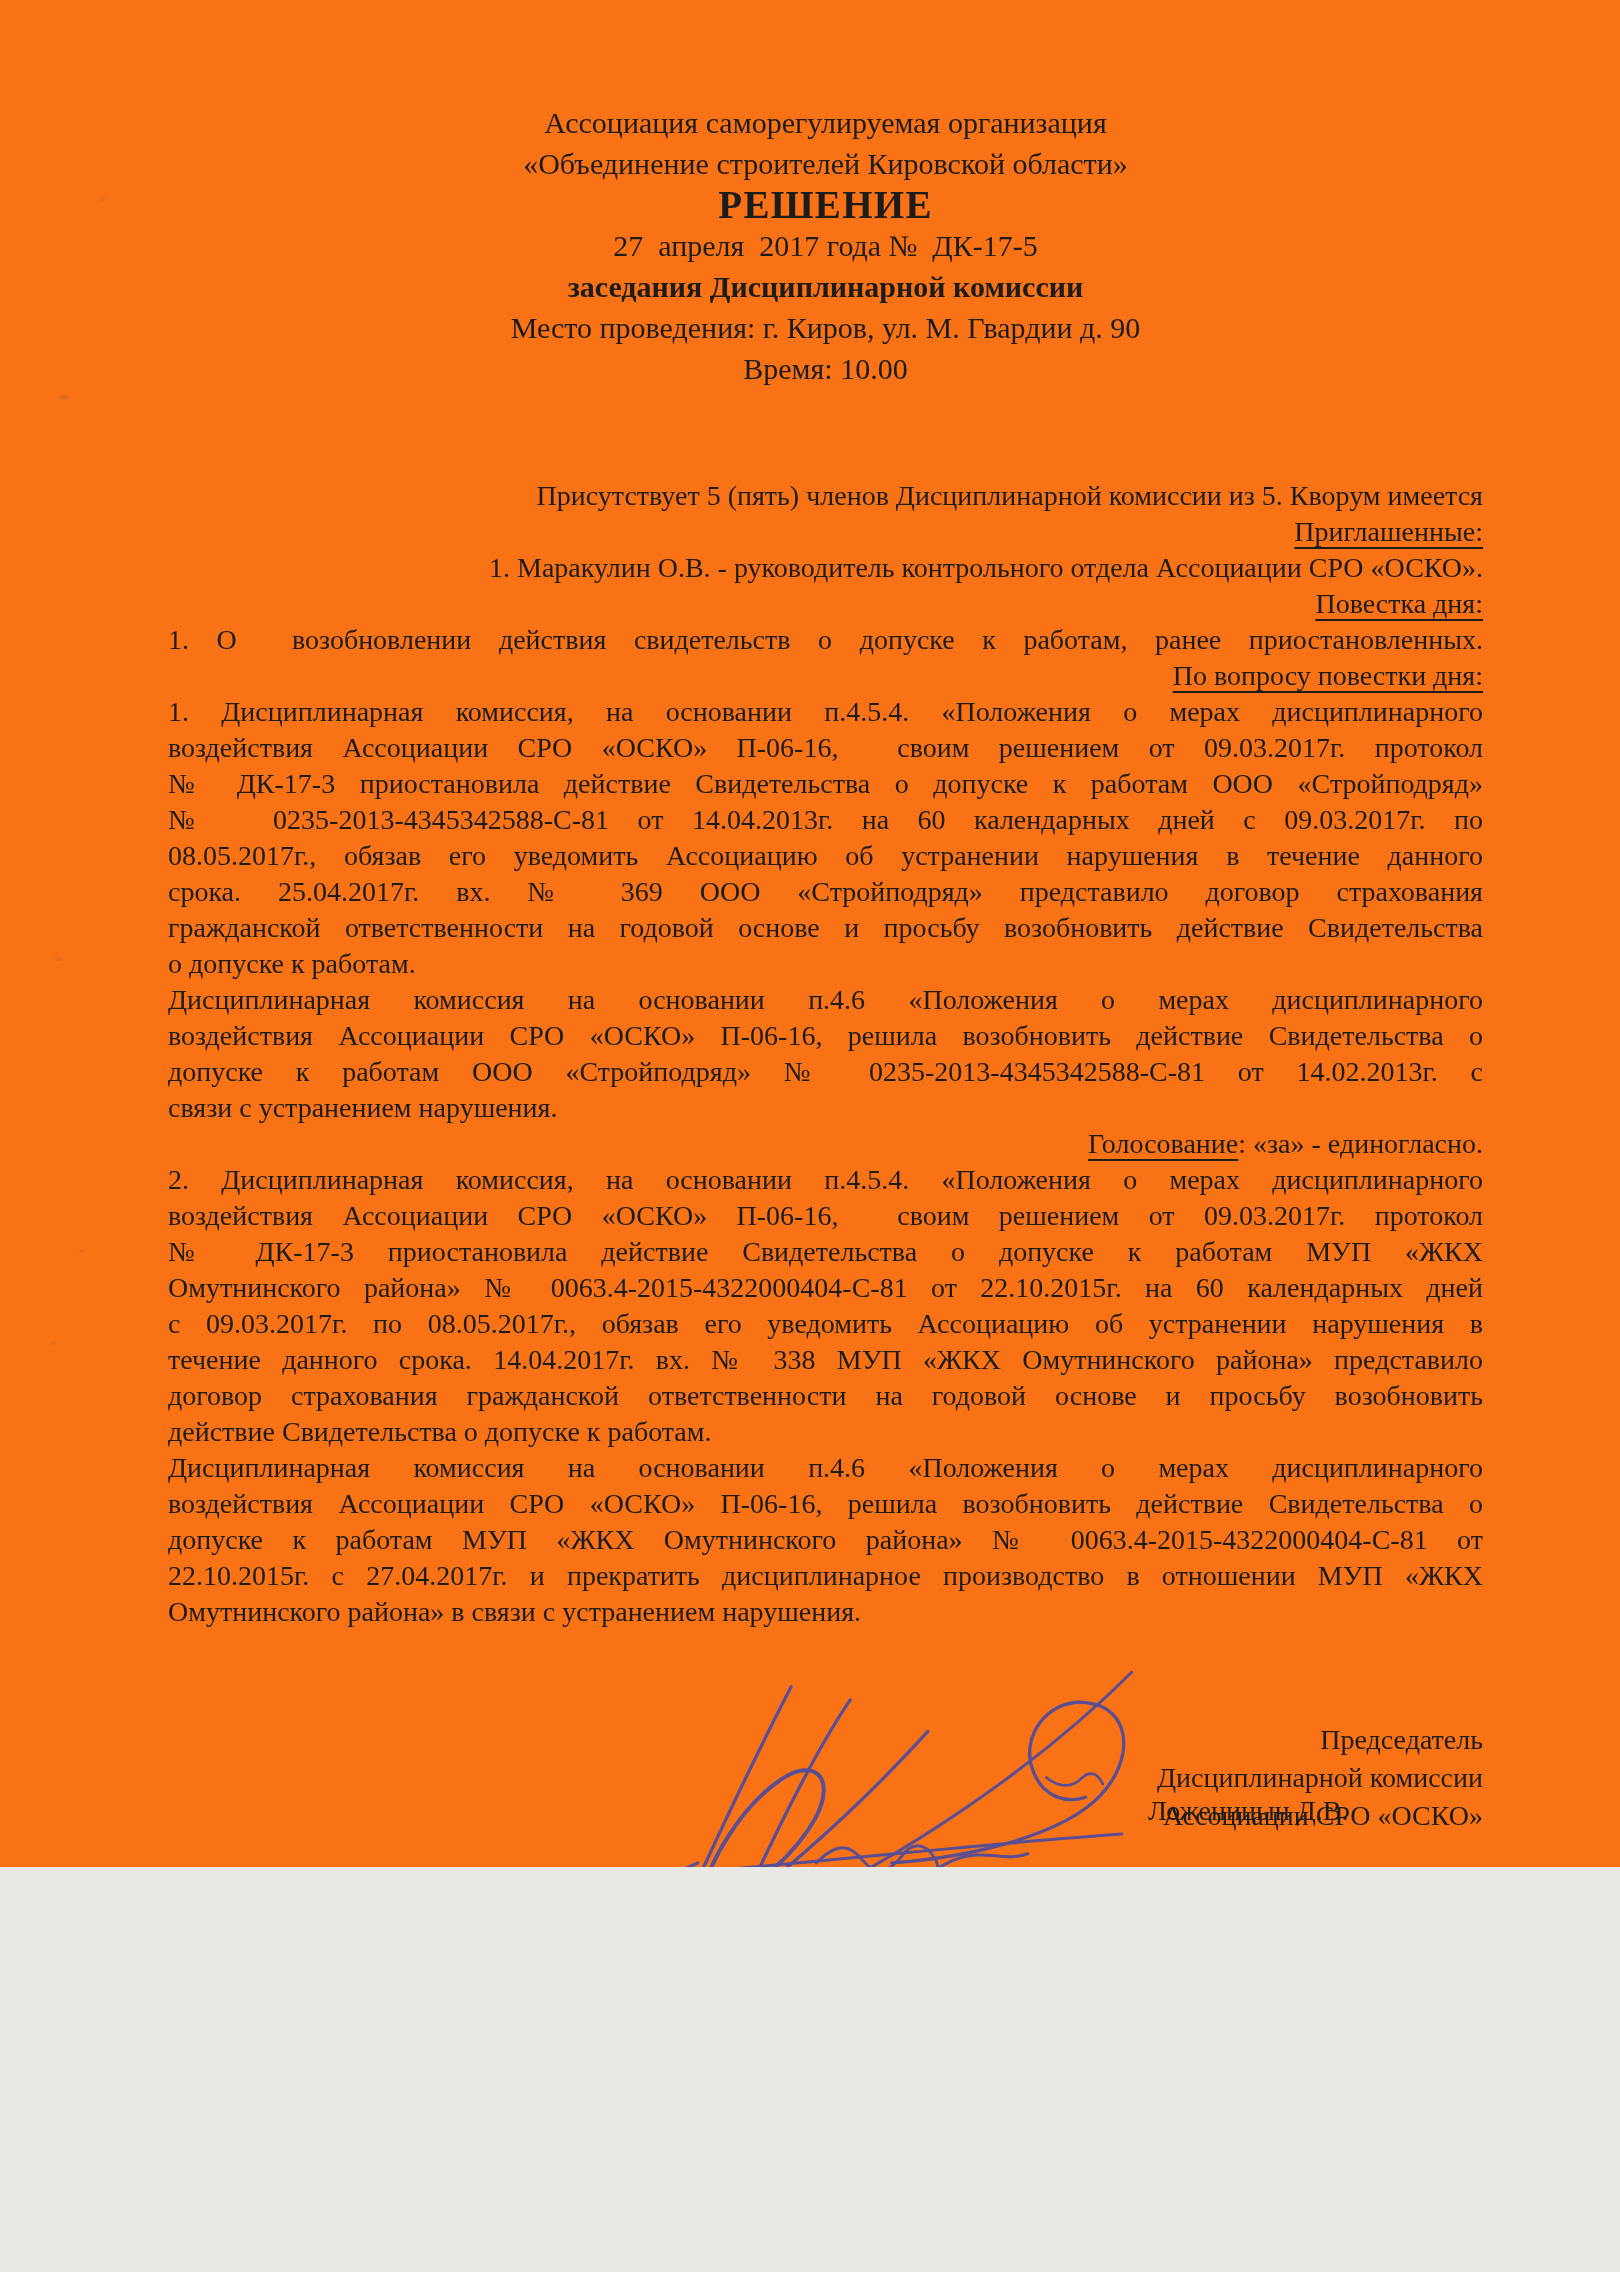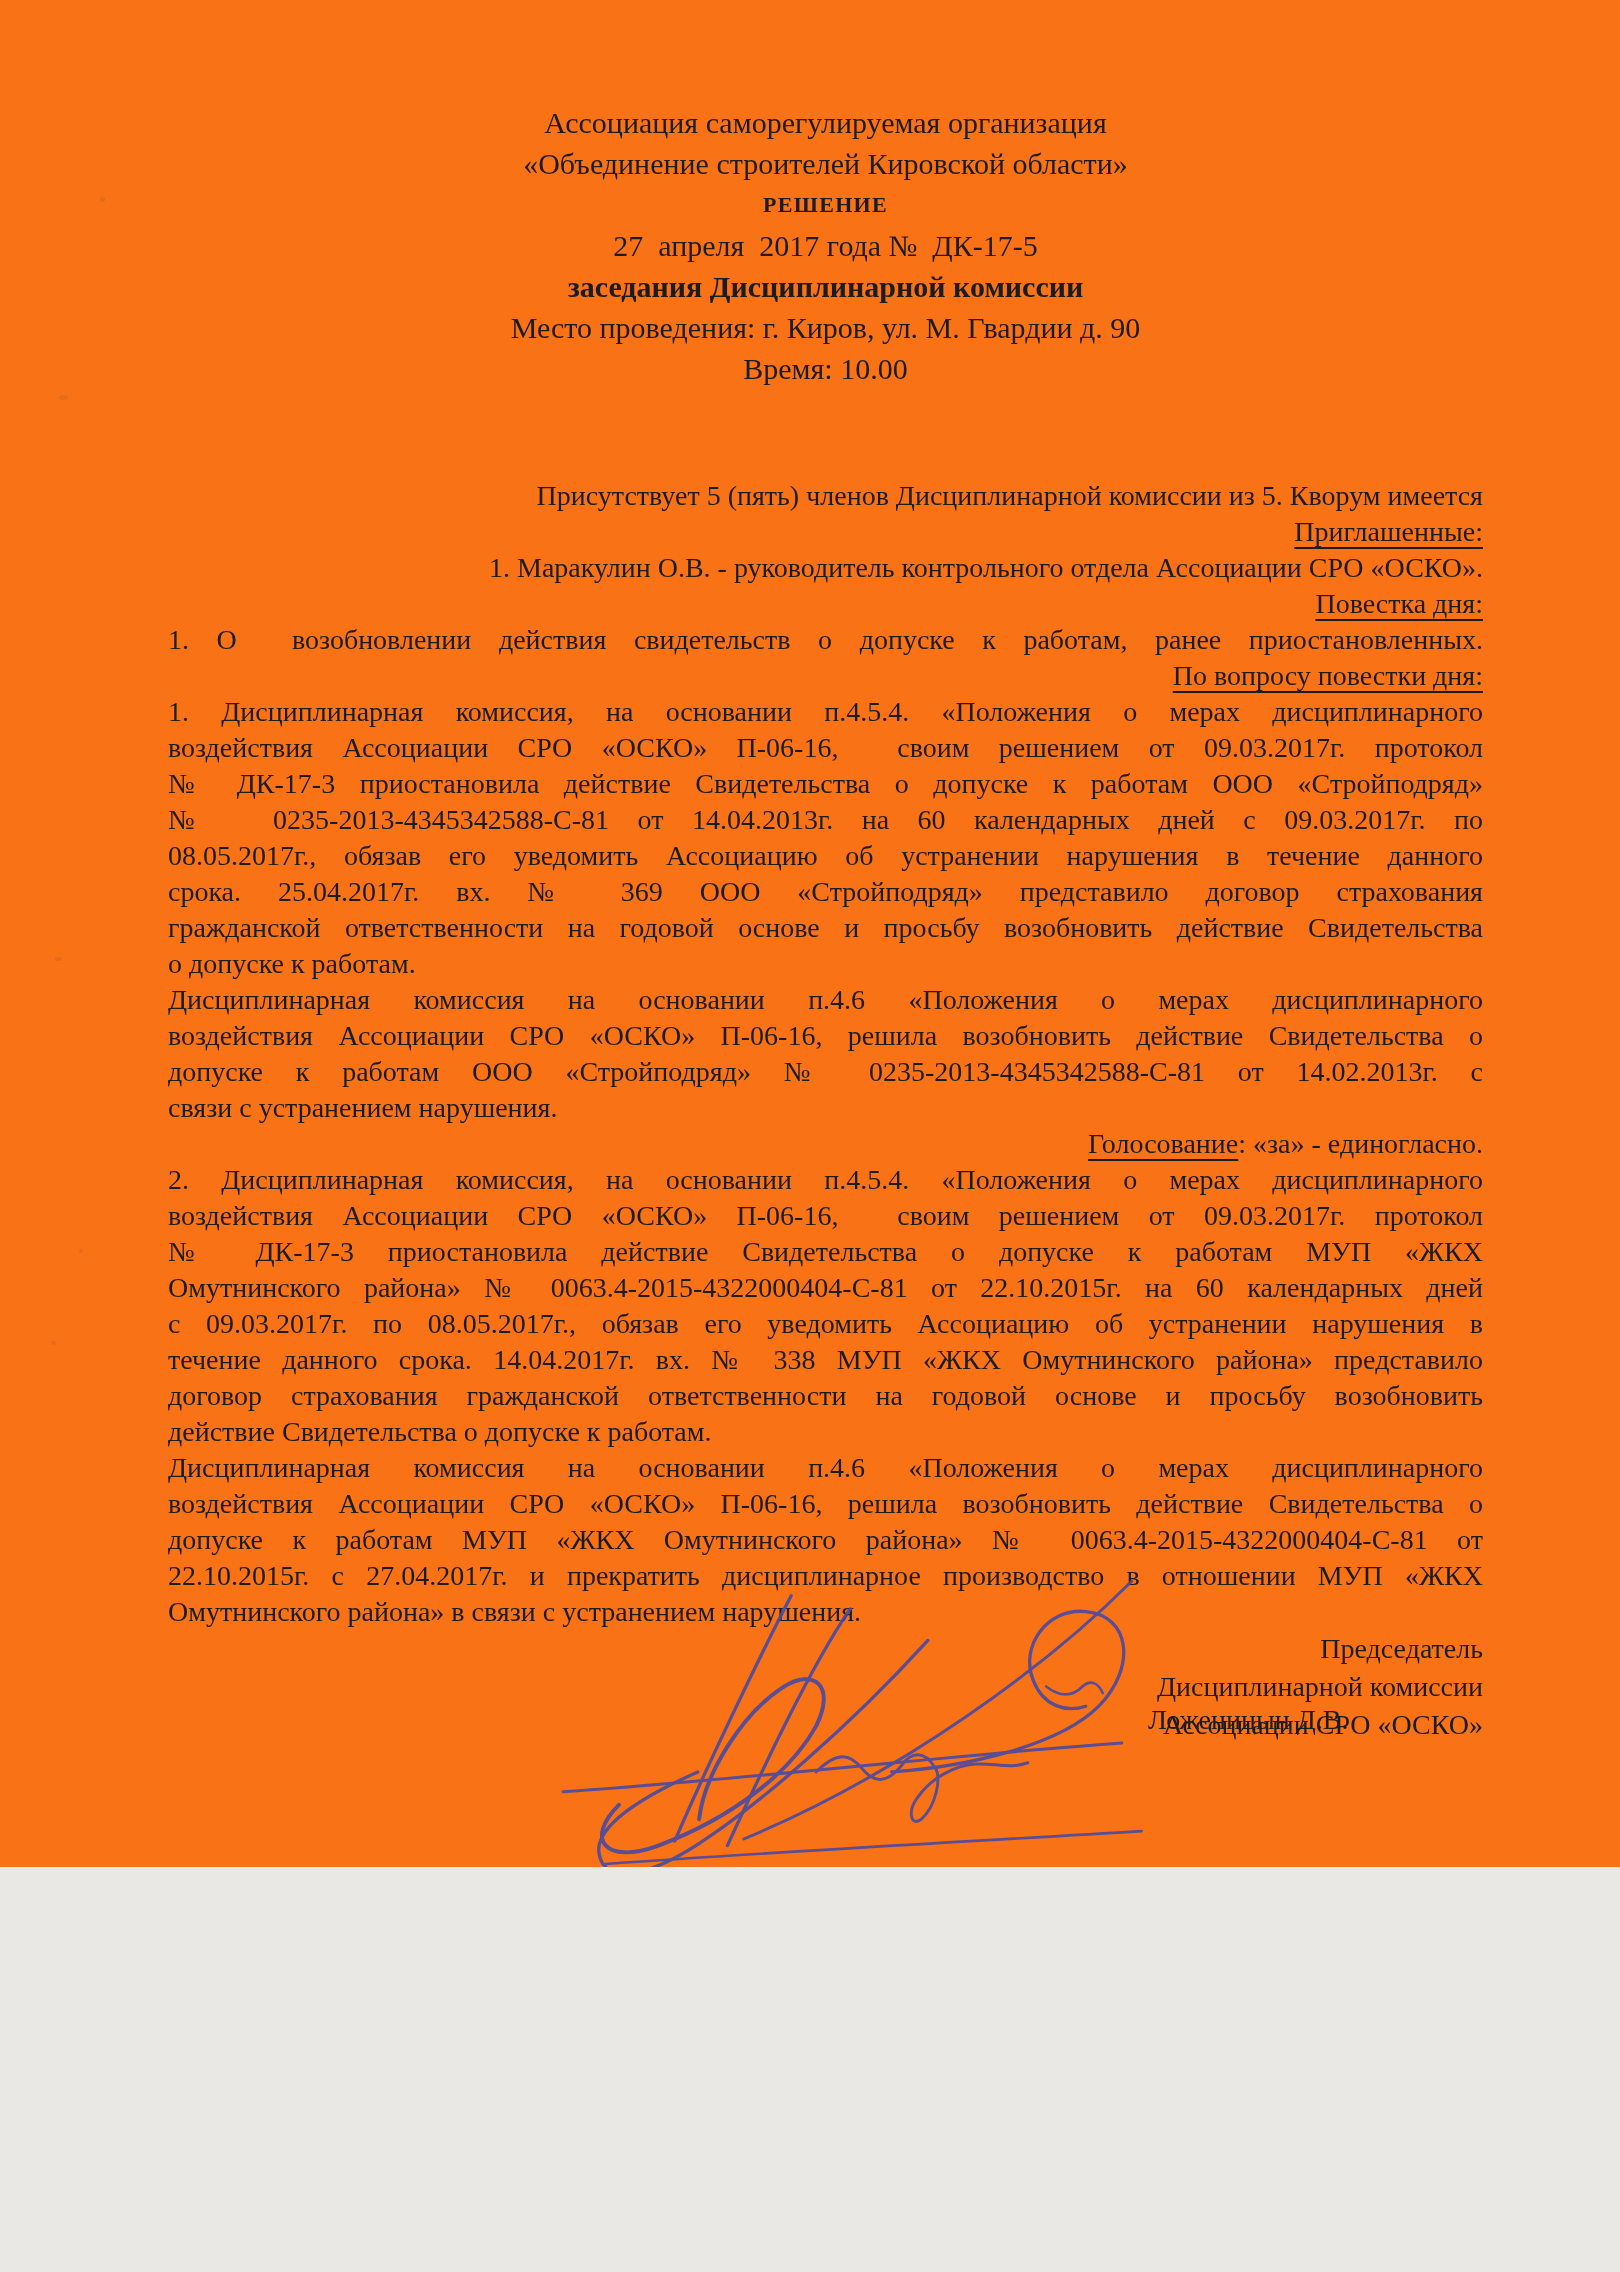--- a/index.html
+++ b/index.html
@@ -21,21 +21,21 @@
     width:1315px;
   }
   
   .hline{
     text-align:center;
     font-size:30px;
     line-height:41px;
     white-space:pre-wrap;
   }
   .hline.bold{font-weight:bold;}
-  .hline.big{font-size:22px;letter-spacing:1.3px;}
+  .hline.big{font-size:39px;letter-spacing:1.3px;}
   
   .body-block{
     margin-top:89px;
     font-size:28px;
     line-height:36px;
   }
   .line{white-space:pre-wrap;text-align:right;}
   .jline{
     text-align:justify;
     text-align-last:justify;
@@ -43,20 +43,21 @@
   }
   .jline.final{text-align-last:left;}
   .u{
     text-decoration:underline;
     text-decoration-thickness:2px;
     text-underline-offset:6px;
   }
   
   .sig-block{
     position:relative;
+    margin-top:91px;
     font-size:28px;
     line-height:38px;
   }
   .sig-name{
     position:absolute;
     left:980px;top:71px;
     white-space:pre;
   }
   .sig-svg{
     position:absolute;

